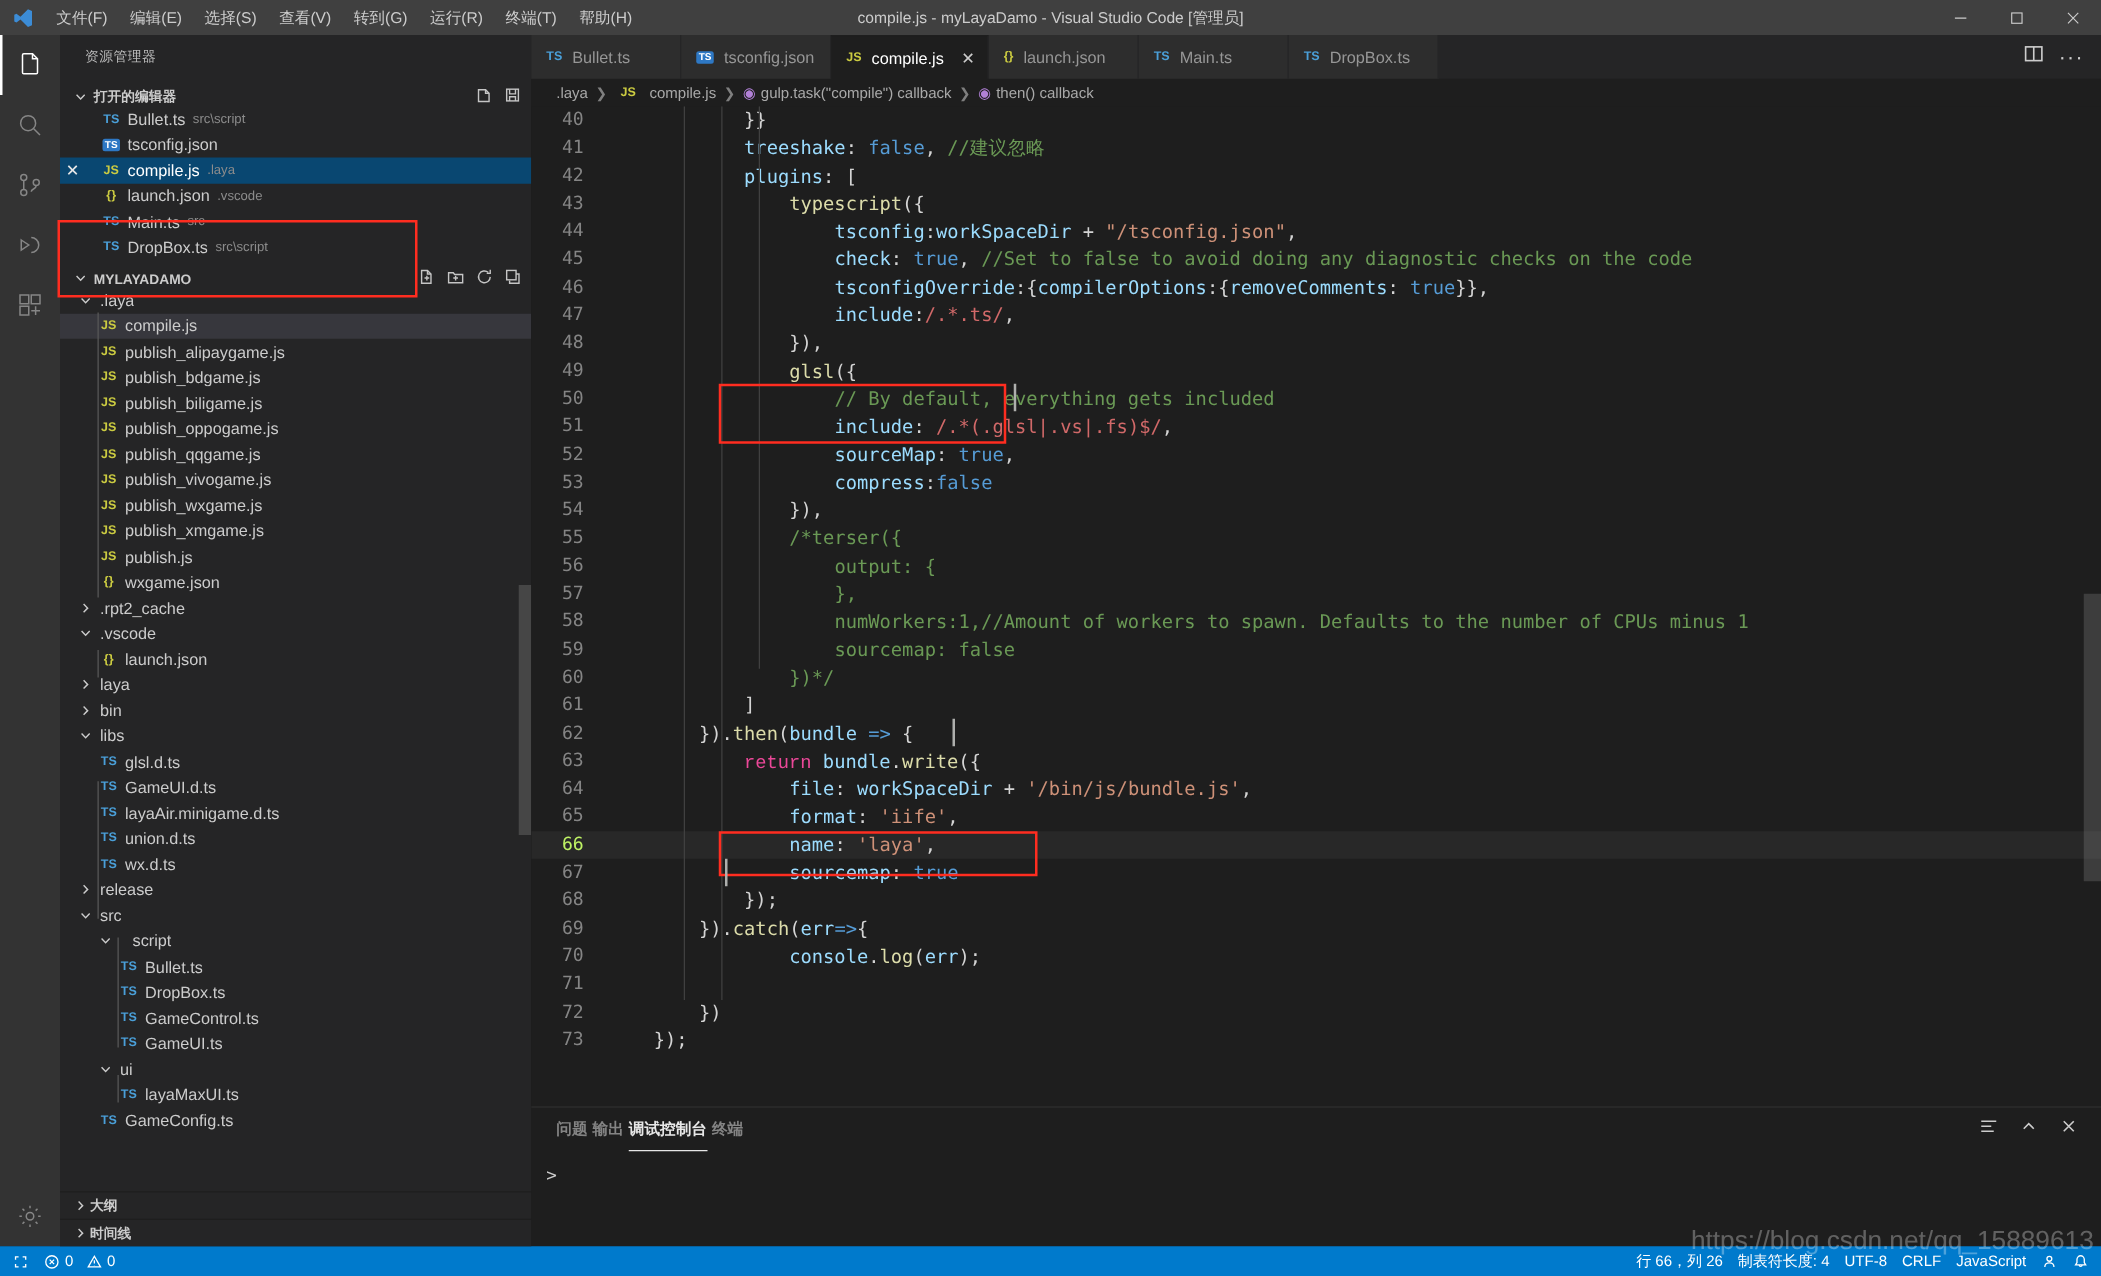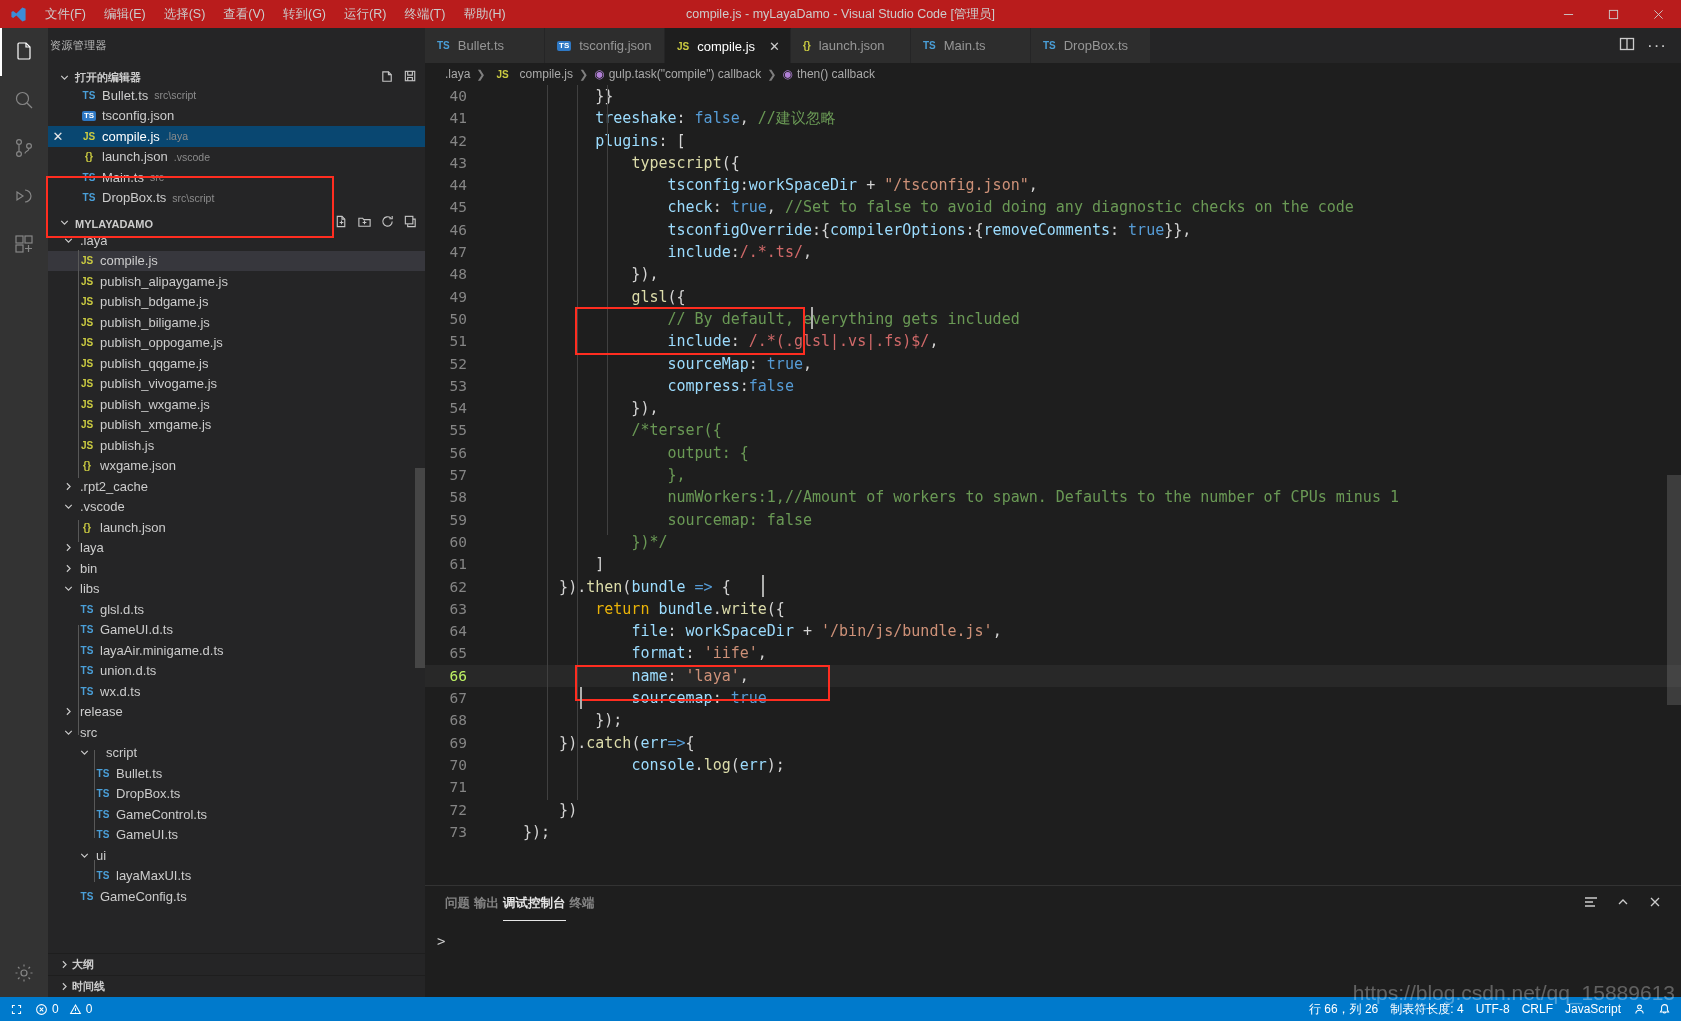--- a/index.html
+++ b/index.html
@@ -7,21 +7,21 @@
     width: 1681px; height: 1021px;
     background: #1e1e1e;
     font-family: "Liberation Sans", sans-serif;
     overflow: hidden;
     color: #cccccc;
   }
   .app { position: relative; width: 1681px; height: 1021px; display: flex; flex-direction: column; }
 
   
   .titlebar {
-    height: 28px; background: #b91c1c; display: flex; align-items: center;
+    height: 28px; background: #404040; display: flex; align-items: center;
     flex: none; position: relative; user-select: none;
   }
   .vs-logo { width: 36px; height: 28px; display: flex; align-items: center; justify-content: center; }
   .vs-logo svg { width: 17px; height: 17px; }
   .menu { display: flex; align-items: center; height: 28px; }
   .menu-item {
     font-size: 12.5px; color: #cccccc; padding: 0 9px; height: 28px;
     display: flex; align-items: center; white-space: nowrap;
   }
   .title-center {
@@ -47,21 +47,21 @@
   .act-item.active { color: #ffffff; }
   .act-item.active::before {
     content: ""; position: absolute; left: 0; top: 0; bottom: 0; width: 2px; background: #ffffff;
   }
   .act-item svg { width: 24px; height: 24px; fill: none; stroke: currentColor; stroke-width: 1.2; }
   .act-spacer { flex: 1; }
 
   
   .sidebar { width: 377px; background: #252526; flex: none; display: flex; flex-direction: column; position: relative; }
   .sidebar-title {
-    height: 35px; display: flex; align-items: center; padding: 0 2px;
+    height: 35px; display: flex; align-items: center; padding: 0 20px;
     font-size: 11px; color: #bbbbbb; letter-spacing: .4px; flex: none;
   }
   .section-header {
     height: 22px; display: flex; align-items: flex-end; padding-left: 8px; padding-right: 6px;
     font-size: 11px; font-weight: bold; color: #cccccc; flex: none; gap: 3px;
   }
   .chev { width: 16px; height: 16px; display: inline-flex; align-items: center; justify-content: center; color: #cccccc; flex:none; }
   .chev svg { width: 13px; height: 13px; stroke: currentColor; fill: none; stroke-width: 1.4; }
   .hdr-actions { margin-left: auto; display: flex; gap: 5px; align-items: center; }
   .hdr-actions .ic { width: 18px; height: 18px; color: #c5c5c5; display:flex; align-items:center; justify-content:center; }
@@ -138,21 +138,21 @@
   }
   .lnum.cur { color: #bef264; }
   .ctext { position: relative; padding-left: 30px; }
   .hl-box { position: absolute; border: 2px solid #ff2d20; pointer-events: none; z-index: 5; }
   .cursor { position: absolute; width: 2px; background: #aeafad; z-index: 6; }
   .ind { position: absolute; width: 1px; background: #404040; z-index: 1; }
   .vscroll { position: absolute; right: 0; width: 14px; background: rgba(121,121,121,.35); z-index: 7; }
 
   
   .kw   { color: #569cd6; }
-  .kw2  { color: #eab308; }
+  .kw2  { color: #ec4899; font-family: Liberation Mono, monospace; }
   .id   { color: #9cdcfe; }
   .plain{ color: #d4d4d4; }
   .str  { color: #ce9178; }
   .cmt  { color: #6a9955; }
   .fn   { color: #dcdcaa; }
   .rgx  { color: #d16969; }
 
   
   .panel { height: 112px; flex: none; background: #1e1e1e; border-top: 1px solid #333333; display: flex; flex-direction: column; }
   .panel-tabs { height: 35px; display: flex; align-items: center; padding-left: 20px; gap: 4px; flex: none; font-weight: bold; }

